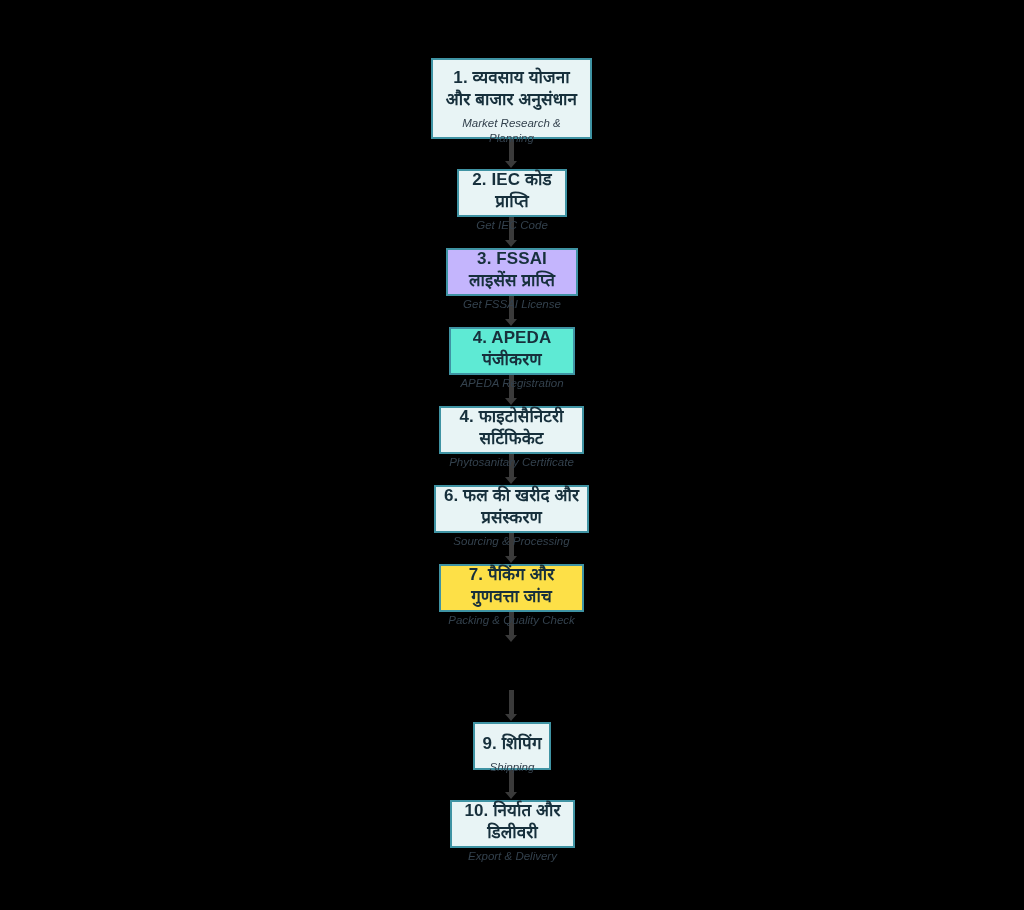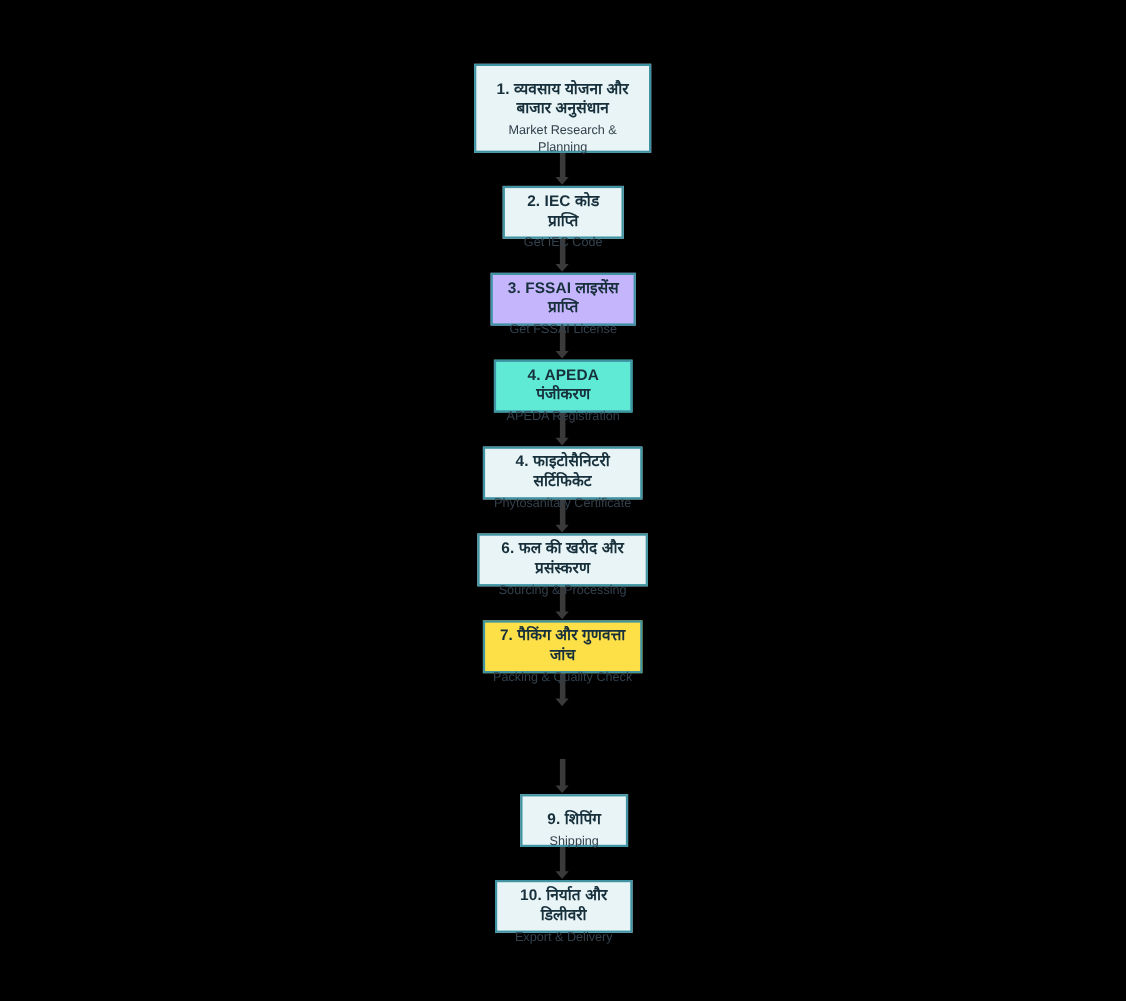--- a/index.html
+++ b/index.html
@@ -25,33 +25,34 @@
     background: #e8f4f5;
     border: 2px solid #3f93a3;
     display: flex;
     flex-direction: column;
     align-items: center;
     justify-content: center;
     text-align: center;
     padding: 4px 6px;
   }
   .node-title {
-    font-size: 14px;
+    font-size: 17px;
     font-weight: bold;
     color: #17303c;
     line-height: 1.32;
     letter-spacing: 0.1px;
     margin-top: 16px;
   }
   .node-subtitle {
     font-size: 11.5px;
     font-weight: normal;
     color: #33414d;
     line-height: 1.32;
     margin-top: 4px;
+    font-style: italic;
   }
   .connector {
     position: absolute;
     width: 5px;
     background: #3a3a3a;
     left: 509px;
   }
   .arrowhead {
     position: absolute;
     left: 505px;
@@ -105,21 +106,21 @@
       <div class="node-subtitle" style="color: rgb(51, 65, 77);">Phytosanitary Certificate</div>
     </div>
     <div class="node" style="left: 434px; top: 485px; width: 155px; height: 48px; background: rgb(232, 244, 245); border-color: rgb(63, 147, 163);">
       <div class="node-title" style="color: rgb(23, 48, 60);">6. फल की खरीद और प्रसंस्करण</div>
       <div class="node-subtitle" style="color: rgb(51, 65, 77);">Sourcing &amp; Processing</div>
     </div>
     <div class="node" style="left: 439px; top: 564px; width: 145px; height: 48px; background: #fde047; border-color: rgb(63, 147, 163);">
       <div class="node-title" style="color: rgb(23, 48, 60);">7. पैकिंग और गुणवत्ता जांच</div>
       <div class="node-subtitle" style="color: rgb(51, 65, 77);">Packing &amp; Quality Check</div>
     </div>
-    <div class="node" style="left: 473px; top: 722px; width: 98px; height: 48px; background: rgb(232, 244, 245); border-color: rgb(63, 147, 163);">
+    <div class="node" style="left: 473px; top: 722px; width: 78px; height: 48px; background: rgb(232, 244, 245); border-color: rgb(63, 147, 163);">
       <div class="node-title" style="color: rgb(23, 48, 60);">9. शिपिंग</div>
       <div class="node-subtitle" style="color: rgb(51, 65, 77);">Shipping</div>
     </div>
     <div class="node" style="left: 450px; top: 800px; width: 125px; height: 48px; background: rgb(232, 244, 245); border-color: rgb(63, 147, 163);">
       <div class="node-title" style="color: rgb(23, 48, 60);">10. निर्यात और डिलीवरी</div>
       <div class="node-subtitle" style="color: rgb(51, 65, 77);">Export &amp; Delivery</div>
     </div>
   </div>
 
 </body></html>

